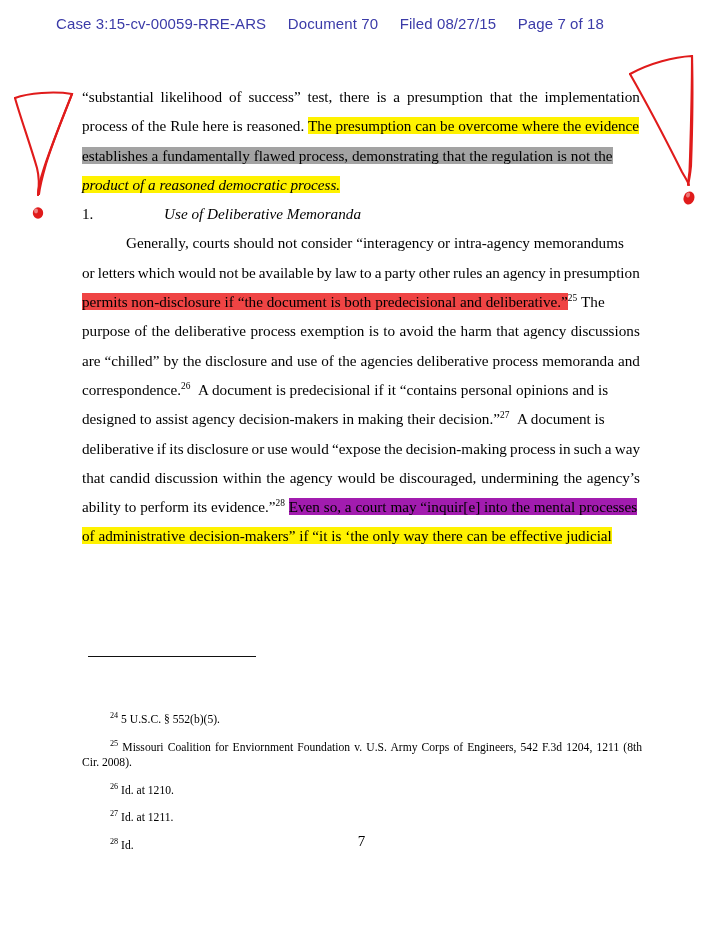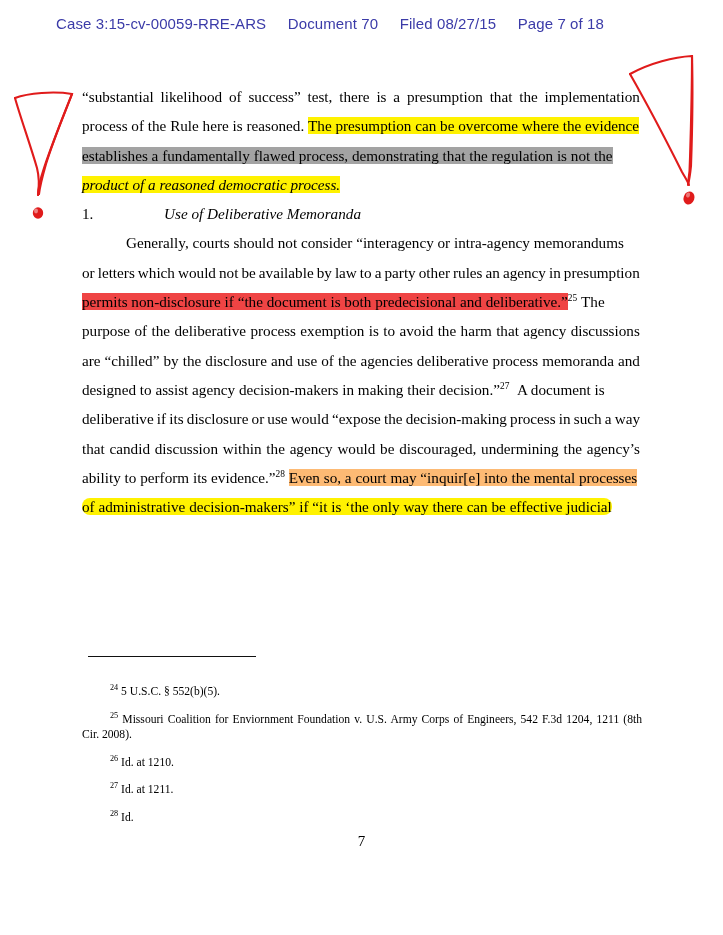--- a/index.html
+++ b/index.html
@@ -87,21 +87,21 @@
     position: absolute;
     left: 88px;
     top: 656px;
     width: 168px;
     height: 0;
     border-top: 1.6px solid #111111;
   }
   .footnotes {
     position: absolute;
     left: 82px;
-    top: 684px;
+    top: 712px;
     width: 560px;
     font-size: 11.6px;
     line-height: 15.5px;
   }
   .fn {
     margin: 0 0 12px 0;
     text-indent: 28px;
     text-align: justify;
   }
   .fn sup { font-size: 8.2px; }
@@ -214,20 +214,21 @@
           <span class="w">and</span>
           <span class="w">use</span>
           <span class="w">of</span>
           <span class="w">the</span>
           <span class="w">agencies</span>
           <span class="w">deliberative</span>
           <span class="w">process</span>
           <span class="w">memoranda</span>
           <span class="w">and</span>
         </span>
+      <span class="ln"><span>correspondence.</span><sup>26</sup>&nbsp;&nbsp;<span>A document is predecisional if it “contains personal opinions and is</span></span>
       <span class="ln"><span>designed to assist agency decision-makers in making their decision.”</span><sup>27</sup>&nbsp;&nbsp;<span>A document is</span></span>
       <span class="ln just">
           <span class="w">deliberative</span>
           <span class="w">if</span>
           <span class="w">its</span>
           <span class="w">disclosure</span>
           <span class="w">or</span>
           <span class="w">use</span>
           <span class="w">would</span>
           <span class="w">“expose</span>
@@ -246,22 +247,22 @@
           <span class="w">within</span>
           <span class="w">the</span>
           <span class="w">agency</span>
           <span class="w">would</span>
           <span class="w">be</span>
           <span class="w">discouraged,</span>
           <span class="w">undermining</span>
           <span class="w">the</span>
           <span class="w">agency’s</span>
         </span>
-      <span class="ln"><span>ability to perform its evidence.”</span><sup>28</sup>&nbsp;<span class="hl" style="background: #fdba74;">Even so, a court may “inquir[e] into the mental processes</span></span>
-      <span class="ln"><span class="hl" style="background: rgb(255, 242, 0); border-radius: 8px;">of administrative decision-makers” if “it is ‘the only way there can be effective judicial</span></span>
+      <span class="ln"><span>ability to perform its evidence.”</span><sup>28</sup>&nbsp;<span class="hl" style="background: #a21caf;">Even so, a court may “inquir[e] into the mental processes</span></span>
+      <span class="ln"><span class="hl" style="background: rgb(255, 242, 0);">of administrative decision-makers” if “it is ‘the only way there can be effective judicial</span></span>
     </p>
   </div>
 
   <div class="fn-rule"></div>
 
   <div class="footnotes">
     <p class="fn"><sup>24</sup>&nbsp;<span>5 U.S.C. § 552(b)(5).</span></p>
 
     <p class="fn"><sup>25</sup>&nbsp;<span class="u">Missouri Coalition for Enviornment Foundation v. U.S. Army Corps of Engineers</span><span>, 542 F.3d 1204, 1211 (8th Cir. 2008).</span></p>
 

